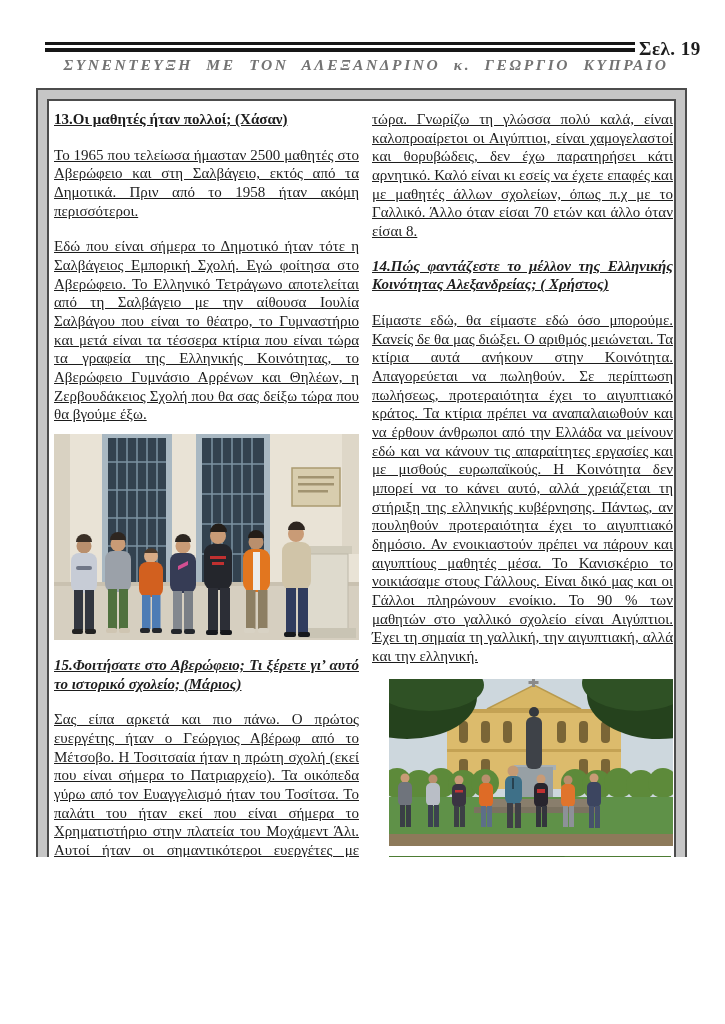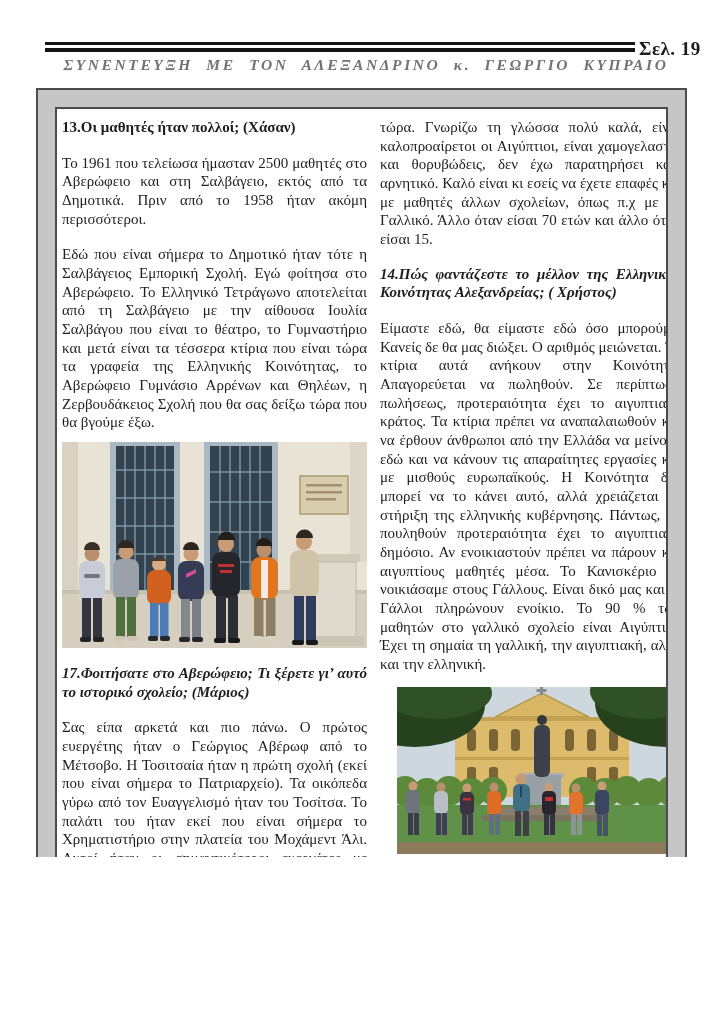--- a/index.html
+++ b/index.html
@@ -12,21 +12,21 @@
   .pagenum{position:absolute;left:639px;top:38px;font-size:19px;font-weight:bold;
            white-space:nowrap;letter-spacing:0.5px;}
 
   
   .title{position:absolute;left:36px;top:56px;width:660px;margin:0;text-align:center;
          font-size:15.5px;font-weight:bold;font-style:italic;color:#737373;
          letter-spacing:2.6px;word-spacing:7px;white-space:nowrap;}
 
   
   .frame{position:absolute;left:36px;top:88px;width:651px;height:897px;box-sizing:border-box;
-         background:#c6c6c6;border:2px solid #4c4c4c;padding:17px;}
+         background:#c6c6c6;border:2px solid #4c4c4c;padding:9px;text-decoration:underline;}
   .frame-inner{width:100%;height:100%;box-sizing:border-box;background:#ffffff;
                border:2px solid #4c4c4c;padding:6px 5px 0 5px;display:flex;gap:13px;overflow:hidden;}
 
   .col{width:307px;font-size:15px;line-height:1.245;text-align:justify;
        overflow-wrap:break-word;}
   .col h2{font-size:15px;font-weight:bold;margin:16px 0 0 0;line-height:1.245;}
   .col h2.ital{font-style:italic;}
   .col h2.first{margin-top:3px;}
   .col p{margin:17px 0 0 0;}
   .col p.first{margin-top:3px;}
@@ -45,21 +45,21 @@
 
   <div class="rule"></div>
   <div class="pagenum">Σελ. 19</div>
   <h1 class="title">ΣΥΝΕΝΤΕΥΞΗ ΜΕ ΤΟΝ ΑΛΕΞΑΝΔΡΙΝΟ κ. ΓΕΩΡΓΙΟ ΚΥΠΡΑΙΟ</h1>
 
   <div class="frame">
     <div class="frame-inner">
 
       <div class="col">
         <h2 class="first">13.Οι μαθητές ήταν πολλοί; (Χάσαν)</h2>
-        <p>Το 1961 που τελείωσα ήμασταν 2500 μαθητές στο Αβερώφειο και στη Σαλβάγειο, εκτός από τα Δημοτικά. Πριν από το 1958 ήταν ακόμη περισσότεροι.</p>
+        <p>Το 1965 που τελείωσα ήμασταν 2500 μαθητές στο Αβερώφειο και στη Σαλβάγειο, εκτός από τα Δημοτικά. Πριν από το 1958 ήταν ακόμη περισσότεροι.</p>
 
         <p>Εδώ που είναι σήμερα το Δημοτικό ήταν τότε η Σαλβάγειος Εμπορική Σχολή. Εγώ φοίτησα στο Αβερώφειο. Το Ελληνικό Τετράγωνο αποτελείται από τη Σαλβάγειο με την αίθουσα Ιουλία Σαλβάγου που είναι το θέατρο, το Γυμναστήριο και μετά είναι τα τέσσερα κτίρια που είναι τώρα τα γραφεία της Ελληνικής Κοινότητας, το Αβερώφειο Γυμνάσιο Αρρένων και Θηλέων, η Ζερβουδάκειος Σχολή που θα σας δείξω τώρα που θα βγούμε έξω.</p>
 
         <figure class="photo photo-entrance">
           <svg width="305" height="206" viewBox="0 0 305 206">
             <rect width="305" height="206" fill="#e9e3d6"></rect>
             <rect x="0" y="0" width="16" height="206" fill="#d9d2c2"></rect>
             <rect x="288" y="0" width="17" height="120" fill="#ded7c8"></rect>
 
             <rect x="48" y="0" width="70" height="152" fill="#a9b8c2"></rect>
@@ -157,29 +157,29 @@
             <circle cx="242" cy="100" r="8" fill="#c99b76"></circle>
               <path d="M234 96 a8.5 8.5 0 0 1 17 0" fill="#2e2620"></path>
             <rect x="228" y="108" width="29" height="48" rx="9" fill="#d0c4a8"></rect>
             <rect x="232" y="154" width="10" height="45" fill="#303c5e"></rect>
               <rect x="244" y="154" width="10" height="45" fill="#303c5e"></rect>
             <rect x="230" y="198" width="12" height="5" rx="2" fill="#16181c"></rect>
               <rect x="244" y="198" width="12" height="5" rx="2" fill="#16181c"></rect>
           </svg>
         </figure>
 
-        <h2 class="ital">17.Φοιτήσατε στο Αβερώφειο; Τι ξέρετε γι’ αυτό το ιστορικό σχολείο; (Μάριος)</h2>
+        <h2 class="ital">15.Φοιτήσατε στο Αβερώφειο; Τι ξέρετε γι’ αυτό το ιστορικό σχολείο; (Μάριος)</h2>
         <p>Σας είπα αρκετά και πιο πάνω. Ο πρώτος ευεργέτης ήταν ο Γεώργιος Αβέρωφ από το Μέτσοβο. Η Τοσιτσαία ήταν η πρώτη σχολή (εκεί που είναι σήμερα το Πατριαρχείο). Τα οικόπεδα γύρω από τον Ευαγγελισμό ήταν του Τοσίτσα. Το παλάτι του ήταν εκεί που είναι σήμερα το Χρηματιστήριο στην πλατεία του Μοχάμεντ Άλι. Αυτοί ήταν οι σημαντικότεροι ευεργέτες με μεγάλη προσφορά.</p>
 
         <h2 class="ital">16.Υπάρχει κάτι που σας ενοχλεί στην Αλεξάνδρεια; Αν ναι, τι είναι αυτό και τι προτείνετε για να αλλάξει; (Γιώργος)</h2>
 
       </div>
 
       <div class="col">
-        <p class="first">τώρα. Γνωρίζω τη γλώσσα πολύ καλά, είναι καλοπροαίρετοι οι Αιγύπτιοι, είναι χαμογελαστοί και θορυβώδεις, δεν έχω παρατηρήσει κάτι αρνητικό. Καλό είναι κι εσείς να έχετε επαφές και με μαθητές άλλων σχολείων, όπως π.χ με το Γαλλικό. Άλλο όταν είσαι 70 ετών και άλλο όταν είσαι 15.</p>
+        <p class="first">τώρα. Γνωρίζω τη γλώσσα πολύ καλά, είναι καλοπροαίρετοι οι Αιγύπτιοι, είναι χαμογελαστοί και θορυβώδεις, δεν έχω παρατηρήσει κάτι αρνητικό. Καλό είναι κι εσείς να έχετε επαφές και με μαθητές άλλων σχολείων, όπως π.χ με το Γαλλικό. Άλλο όταν είσαι 70 ετών και άλλο όταν είσαι 8.</p>
 
         <h2 class="ital">14.Πώς φαντάζεστε το μέλλον της Ελληνικής Κοινότητας Αλεξανδρείας; ( Χρήστος)</h2>
         <p>Είμαστε εδώ, θα είμαστε εδώ όσο μπορούμε. Κανείς δε θα μας διώξει. Ο αριθμός μειώνεται. Τα κτίρια αυτά ανήκουν στην Κοινότητα. Απαγορεύεται να πωληθούν. Σε περίπτωση πωλήσεως, προτεραιότητα έχει το αιγυπτιακό κράτος. Τα κτίρια πρέπει να αναπαλαιωθούν και να έρθουν άνθρωποι από την Ελλάδα να μείνουν εδώ και να κάνουν τις απαραίτητες εργασίες και με μισθούς ευρωπαϊκούς. Η Κοινότητα δεν μπορεί να το κάνει αυτό, αλλά χρειάζεται τη στήριξη της ελληνικής κυβέρνησης. Πάντως, αν πουληθούν προτεραιότητα έχει το αιγυπτιακό δημόσιο. Αν ενοικιαστούν πρέπει να πάρουν και αιγυπτίους μαθητές μέσα. Το Κανισκέριο το νοικιάσαμε στους Γάλλους. Είναι δικό μας και οι Γάλλοι πληρώνουν ενοίκιο. Το 90 % των μαθητών στο γαλλικό σχολείο είναι Αιγύπτιοι. Έχει τη σημαία τη γαλλική, την αιγυπτιακή, αλλά και την ελληνική.</p>
 
         <figure class="photo photo-statue">
           <svg width="284" height="167" viewBox="0 0 284 167">
             <rect width="284" height="167" fill="#cdd7dd"></rect>
 
             <polygon points="98,30 192,30 145,6" fill="#d8b765" stroke="#b89a4e" stroke-width="1.5"></polygon>
             <rect x="143" y="0" width="3" height="8" fill="#8a8a8a"></rect>

